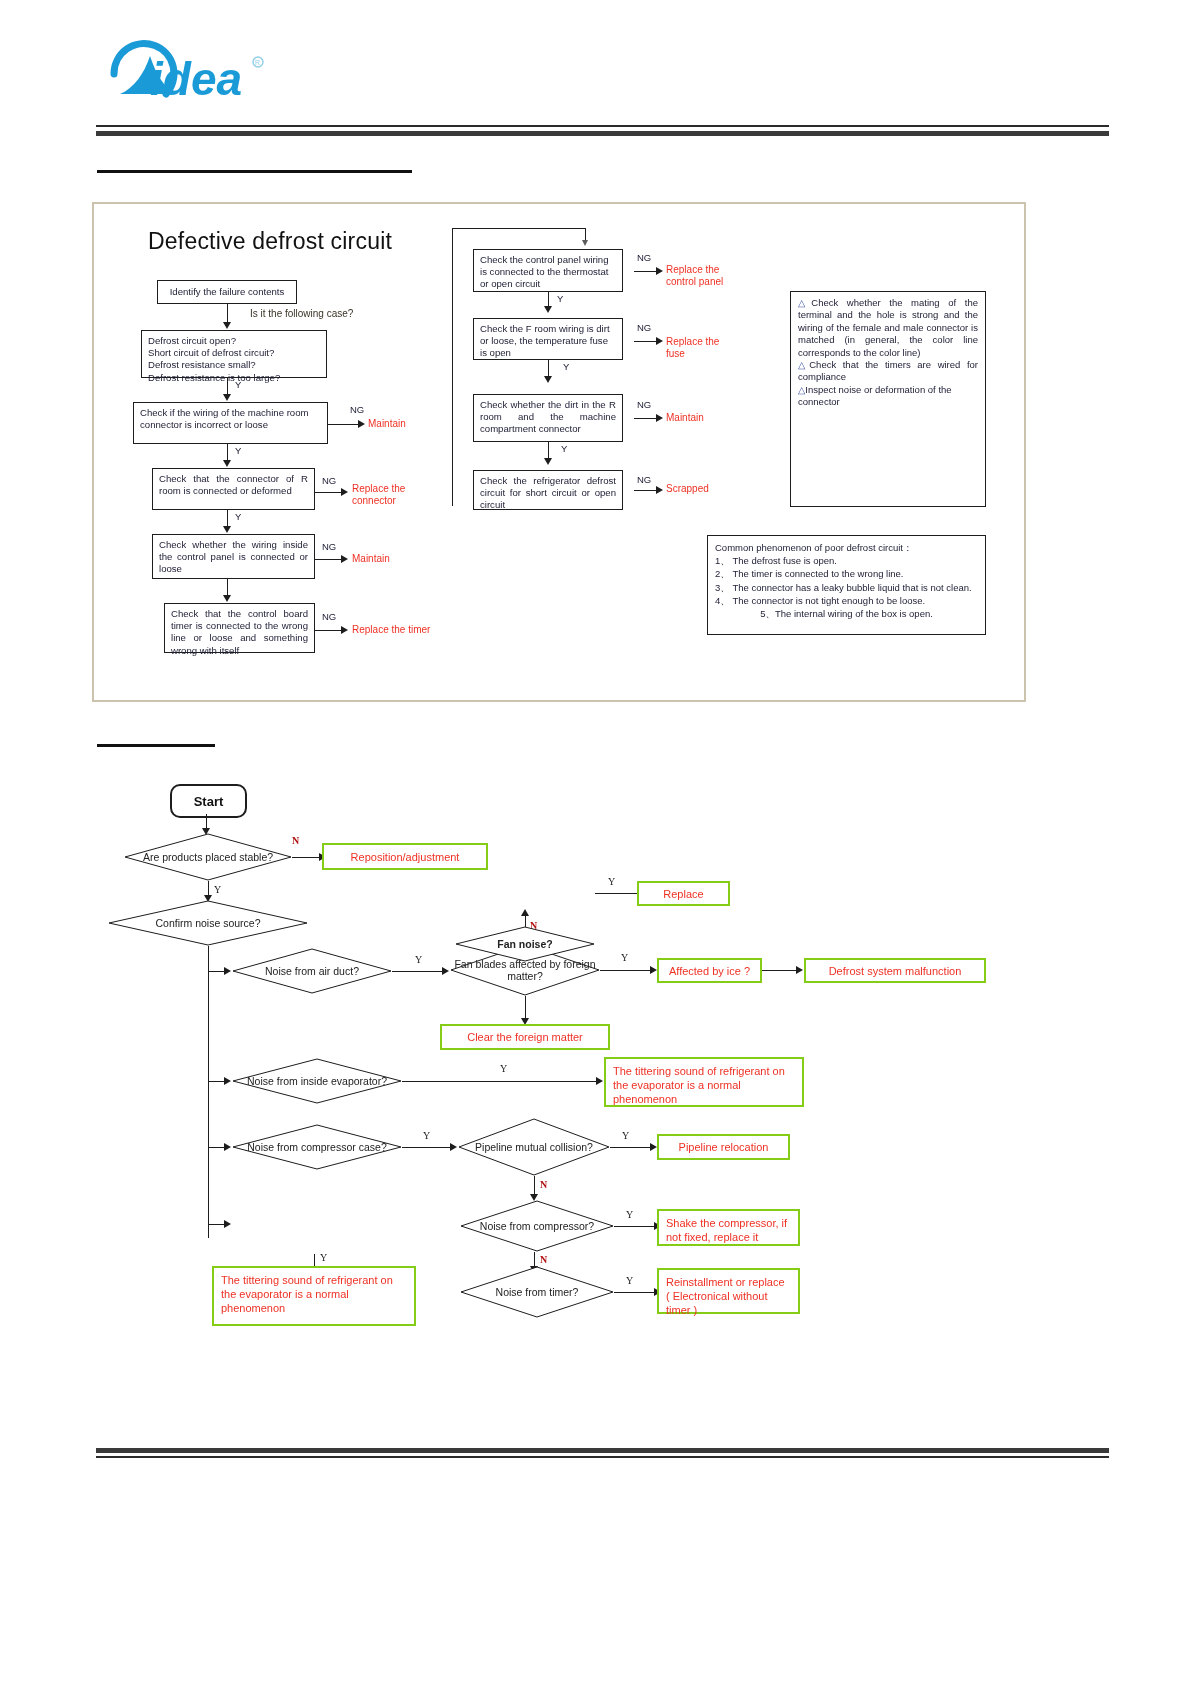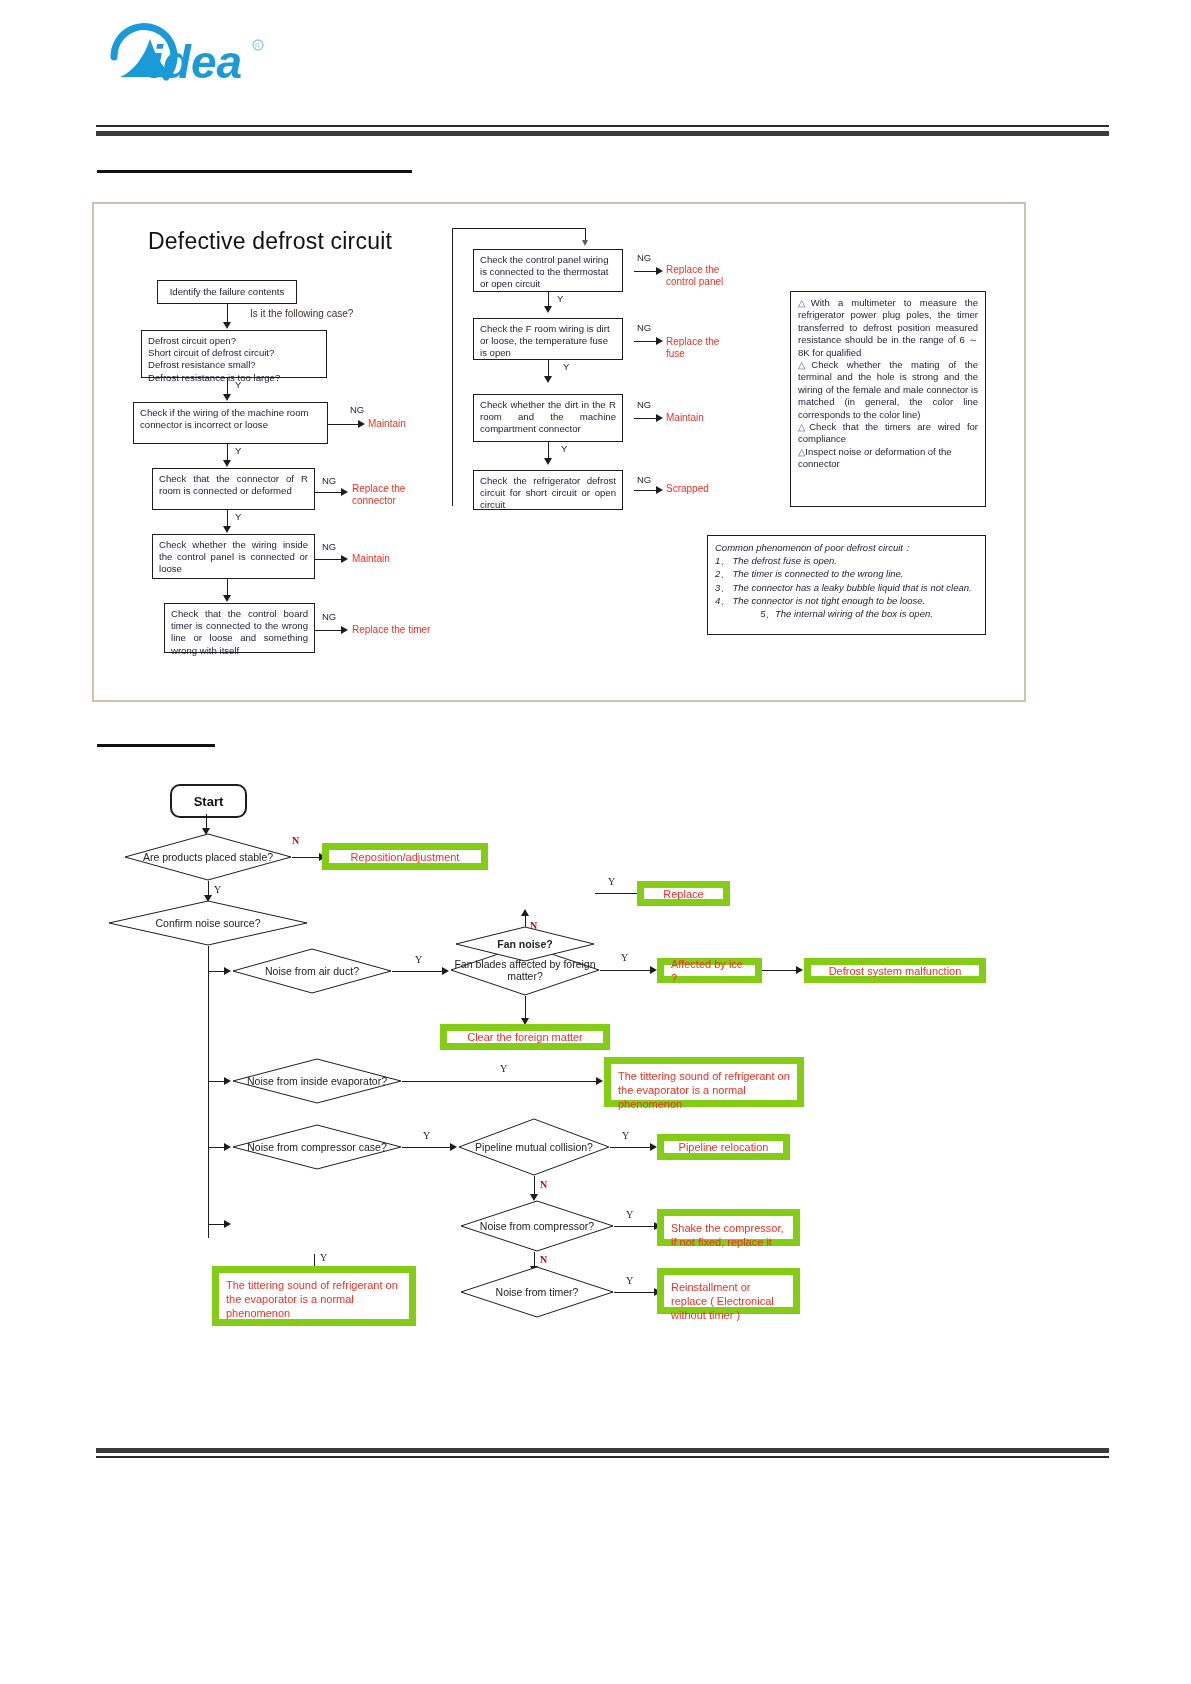--- a/index.html
+++ b/index.html
@@ -5,21 +5,21 @@
   html,body{margin:0;padding:0;background:#ffffff;}
   body{
     width:1191px;height:1684px;position:relative;
     font-family:"Liberation Sans", sans-serif;
     color:#1a1a1a;
     -webkit-font-smoothing:antialiased;
   }
   .page{position:absolute;left:0;top:0;width:1191px;height:1684px;overflow:hidden;}
 
   
-  .logo{position:absolute;left:106px;top:21px;width:190px;height:72px;}
+  .logo{position:absolute;left:106px;top:38px;width:190px;height:72px;}
   .logo svg{display:block;}
   .hdr-rule-thin{position:absolute;left:96px;top:125px;width:1013px;height:2px;background:#2b2b2b;}
   .hdr-rule-thick{position:absolute;left:96px;top:131px;width:1013px;height:5px;background:#3a3a3a;}
   .sec-rule-1{position:absolute;left:97px;top:170px;width:315px;height:3px;background:#111;}
   .sec-rule-2{position:absolute;left:97px;top:744px;width:118px;height:3px;background:#111;}
   .ftr-rule-thick{position:absolute;left:96px;top:1448px;width:1013px;height:5px;background:#3a3a3a;}
   .ftr-rule-thin{position:absolute;left:96px;top:1456px;width:1013px;height:2px;background:#2b2b2b;}
 
   
   .panel1{position:absolute;left:92px;top:202px;width:930px;height:496px;border:2px solid #cbc3ad;background:#fff;}
@@ -36,21 +36,21 @@
   .qlbl{position:absolute;font-size:10px;color:#3a3426;}
 
   .ln{position:absolute;background:#1d1d1d;}
   .lnh{height:1px;} .lnv{width:1px;}
   .arr-d{position:absolute;width:0;height:0;border-left:4px solid transparent;border-right:4px solid transparent;border-top:7px solid #1d1d1d;}
   .arr-r{position:absolute;width:0;height:0;border-top:4px solid transparent;border-bottom:4px solid transparent;border-left:7px solid #1d1d1d;}
   .arr-u{position:absolute;width:0;height:0;border-left:4px solid transparent;border-right:4px solid transparent;border-bottom:7px solid #1d1d1d;}
   .arr-d-thin{position:absolute;width:0;height:0;border-left:3px solid transparent;border-right:3px solid transparent;border-top:6px solid #5b5b5b;}
 
   
-  .rbox{position:absolute;border:7px solid #84cc16;background:#fff;box-sizing:border-box;
+  .rbox{position:absolute;border:2px solid #84cc16;background:#fff;box-sizing:border-box;
         color:#ee3124;font-size:11px;line-height:14px;display:flex;align-items:center;padding:3px 7px;}
   .rbox.tl{align-items:flex-start;padding-top:5px;}
   .start{position:absolute;border:2px solid #1d1d1d;border-radius:10px;background:#fff;
          display:flex;align-items:center;justify-content:center;font-size:13px;font-weight:bold;color:#111;}
   .dia{position:absolute;}
   .dia .shape{position:absolute;left:0;top:0;width:100%;height:100%;}
   .dia .txt{position:absolute;left:0;top:0;width:100%;height:100%;display:flex;align-items:center;
             justify-content:center;text-align:center;font-size:10.5px;line-height:12.5px;color:#222;}
   .yn{position:absolute;font-size:10px;font-family:"Liberation Serif", serif;}
   .yn.y{color:#222;}
@@ -159,27 +159,26 @@
   <div class="arr-d" style="left:544px;top:458px;"></div>
   <div class="lbl" style="left:561px;top:443px;">Y</div>
 
   <div class="box just" style="left:473px;top:470px;width:150px;height:40px;">Check  the  refrigerator  defrost circuit for short circuit or open circuit</div>
   <div class="lbl" style="left:637px;top:474px;">NG</div>
   <div class="ln lnh" style="left:634px;top:490px;width:24px;"></div>
   <div class="arr-r" style="left:656px;top:486px;"></div>
   <div class="redtxt" style="left:666px;top:483px;">Scrapped</div>
 
   <div class="note" style="left:790px;top:291px;width:196px;height:216px;">
-    <div><span style="color:#3b4fa0;">△</span><span>With  a  multimeter  to  measure the  refrigerator  power  plug  poles, the  timer  transferred  to  defrost position    measured    resistance should  be  in  the  range  of  6 ～ 8K for qualified</span></div>
     <div><span style="color:#3b4fa0;">△</span><span>Check whether the mating of the terminal and the hole is strong and the wiring of the female and male connector  is  matched  (in  general, the  color  line  corresponds  to  the color line)</span></div>
     <div><span style="color:#3b4fa0;">△</span><span>Check that the timers are wired for compliance</span></div>
     <div style="text-align:left;"><span style="color:#3b4fa0;">△</span><span>Inspect noise or deformation of the connector</span></div>
   </div>
 
-  <div class="note" style="left:707px;top:535px;width:279px;height:100px;line-height:13.2px;font-style:italic;">
+  <div class="note" style="left:707px;top:535px;width:279px;height:100px;line-height:13.2px;">
     <div style="text-align:left;">Common phenomenon of poor defrost circuit：</div>
     <div style="text-align:left;">1、 The defrost fuse is open.</div>
     <div style="text-align:left;">2、  The timer is connected to the wrong line.</div>
     <div>3、  The  connector  has  a  leaky  bubble  liquid  that  is not clean.</div>
     <div style="text-align:left;">4、 The connector is not tight enough to be loose.</div>
     <div style="text-align:center;">5、The internal wiring of the box is open.</div>
   </div>
 
   <div class="start" style="left:170px;top:784px;width:73px;height:30px;">Start</div>
   <div class="ln lnv" style="left:206px;top:814px;height:16px;"></div>

